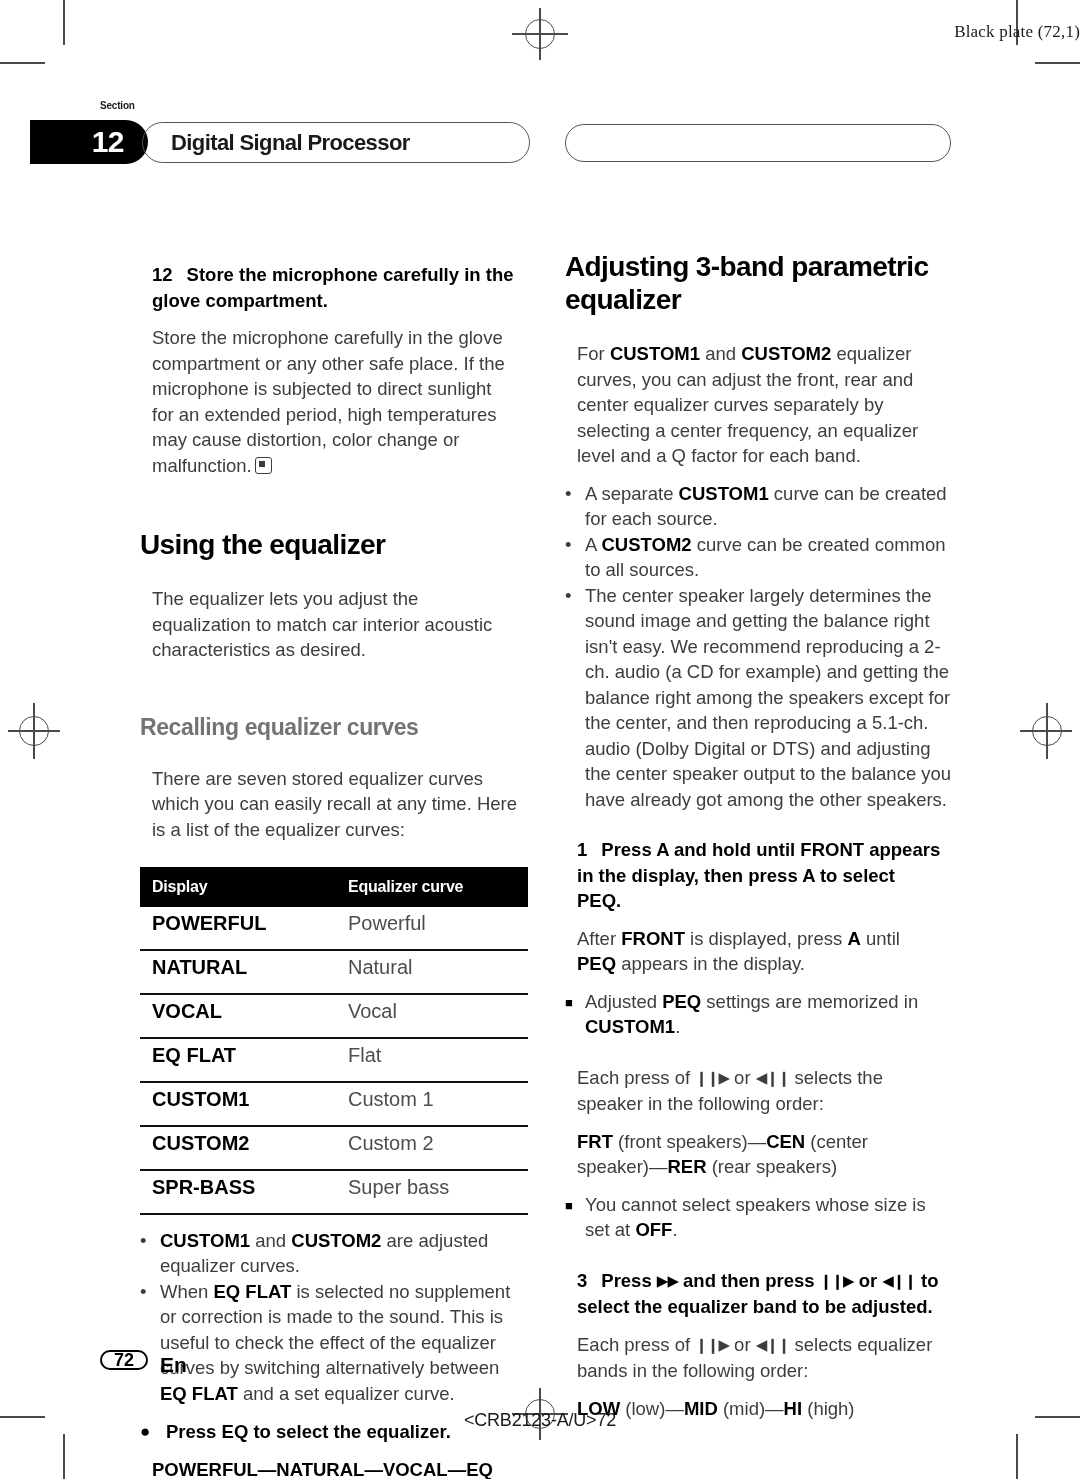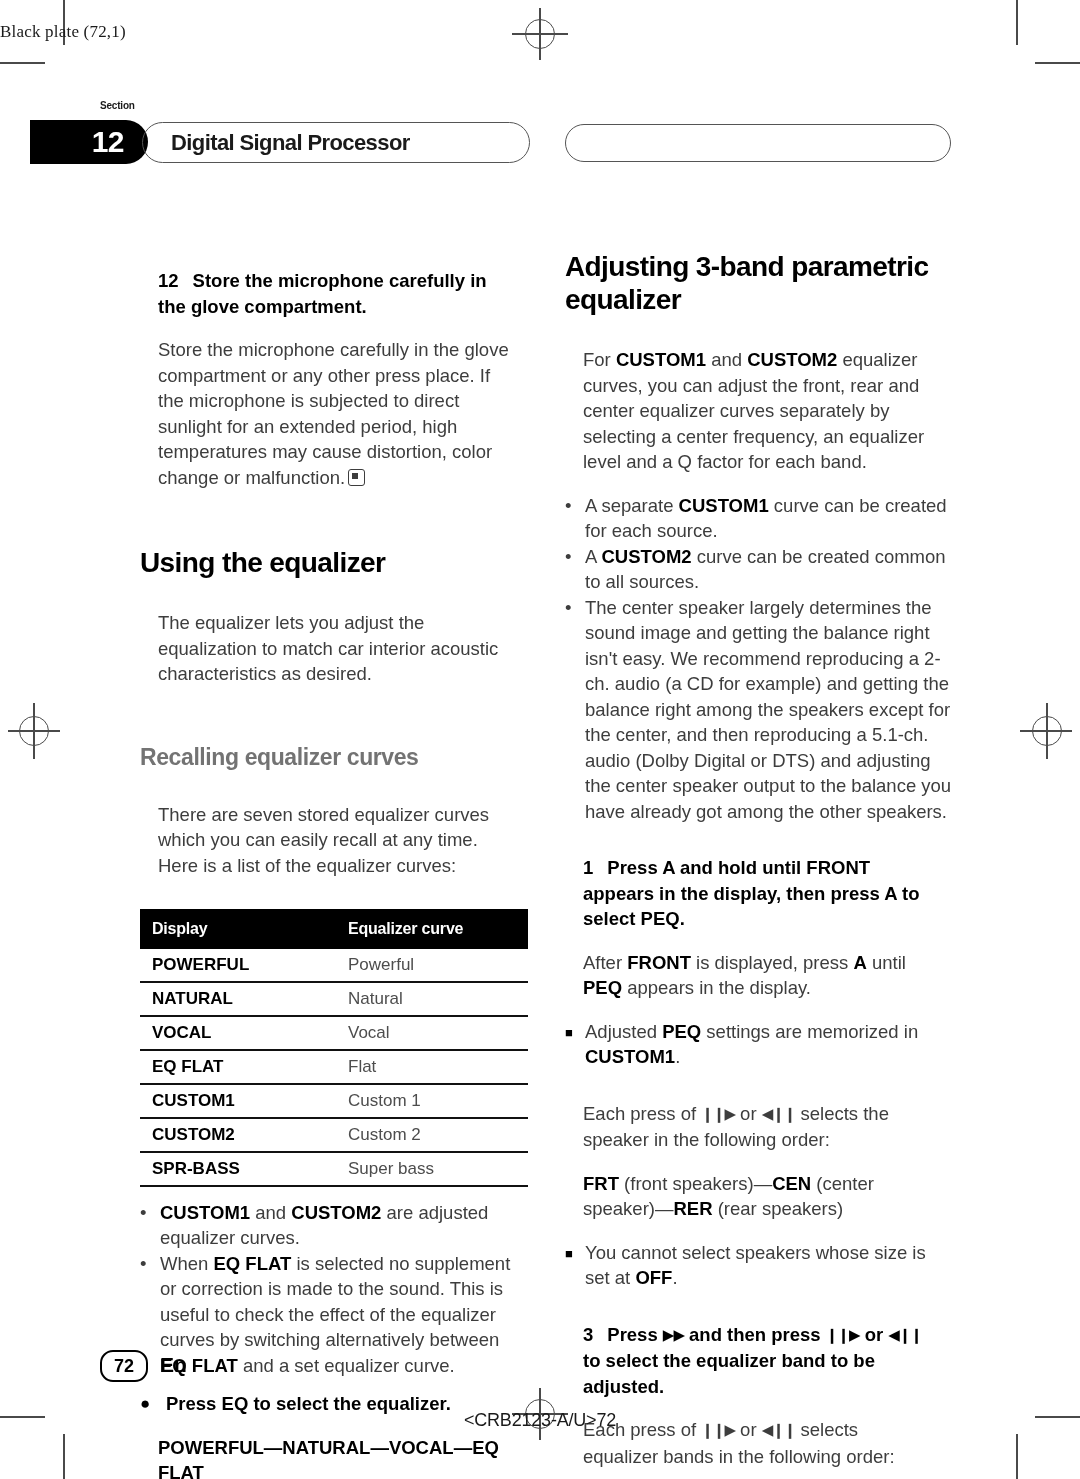--- a/index.html
+++ b/index.html
@@ -24,21 +24,21 @@
     border: 1.5px solid #4a4a4a;
     border-radius: 50%;
     box-sizing: border-box;
   }
 
   
   .black-plate {
     position: absolute;
     top: 22px;
     left: 0; right: 0;
-    text-align: left;
+    text-align: right;
     font-family: "Liberation Serif", serif;
     font-size: 17px;
     color: #1a1a1a;
     letter-spacing: .2px;
   }
 
   
   .section-word {
     position: absolute;
     left: 100px;
@@ -97,21 +97,21 @@
     position: absolute;
     top: 250px;
     width: 390px;
     font-size: 18.5px;
     line-height: 25.5px;
     color: #3d3d3d;
   }
   .col-left  { left: 140px; }
   .col-right { left: 565px; }
 
-  p { margin: 18px; }
+  p { margin: 12px; }
   b, strong { color: #000; font-weight: bold; }
 
   .h1 {
     font-size: 28px;
     font-weight: bold;
     color: #000;
     line-height: 33px;
     letter-spacing: -0.6px;
     margin: 0;
   }
@@ -196,22 +196,22 @@
     color: #fff;
     font-size: 16px;
     font-weight: bold;
     text-align: left;
     padding: 7px 0 7px 12px;
     letter-spacing: -0.2px;
   }
   table.eq thead th.c2 { padding-left: 14px; }
   table.eq tbody td {
     border-bottom: 2.2px solid #111;
-    padding: 6px 0 6px 12px;
-    font-size: 17px;
+    padding: 6px 0 16px 12px;
+    font-size: 20px;
     line-height: 20px;
   }
   table.eq tbody td.k {
     font-weight: bold;
     color: #000;
     width: 170px;
   }
   table.eq tbody td.v {
     color: #4d4d4d;
     padding-left: 14px;
@@ -224,21 +224,21 @@
     font-size: 15px;
     vertical-align: 1px;
   }
 
   
   .page-pill {
     position: absolute;
     left: 100px;
     top: 1350px;
     width: 48px;
-    height: 32px;
+    height: 20px;
     border: 2px solid #000;
     border-radius: 13px;
     box-sizing: border-box;
     display: flex;
     align-items: center;
     justify-content: center;
     font-size: 18px;
     font-weight: bold;
     color: #000;
   }
@@ -293,21 +293,21 @@
 <div class="section-word">Section</div>
 <div class="section-badge">12</div>
 <div class="title-pill">Digital Signal Processor</div>
 <div class="title-pill-empty"></div>
 
 <div class="col col-left">
 
   <p class="step-head">
     <span class="step-num">12</span><span>Store the microphone carefully in the glove compartment.</span>
   </p>
-  <p><span>Store the microphone carefully in the glove compartment or any other press place. If the microphone is subjected to direct sunlight for an extended period, high temperatures may cause distortion, color change or malfunction.</span><span class="endmark"></span></p>
+  <p><span>Store the microphone carefully in the glove compartment or any other safe place. If the microphone is subjected to direct sunlight for an extended period, high temperatures may cause distortion, color change or malfunction.</span><span class="endmark"></span></p>
 
   <div class="gap-lg"></div>
   <p class="h1">Using the equalizer</p>
   <div class="gap-sm"></div>
   <p>The equalizer lets you adjust the equalization to match car interior acoustic characteristics as desired.</p>
 
   <div class="gap-lg"></div>
   <p class="h2">Recalling equalizer curves</p>
   <div class="gap-sm"></div>
   <p>There are seven stored equalizer curves which you can easily recall at any time. Here is a list of the equalizer curves:</p>

